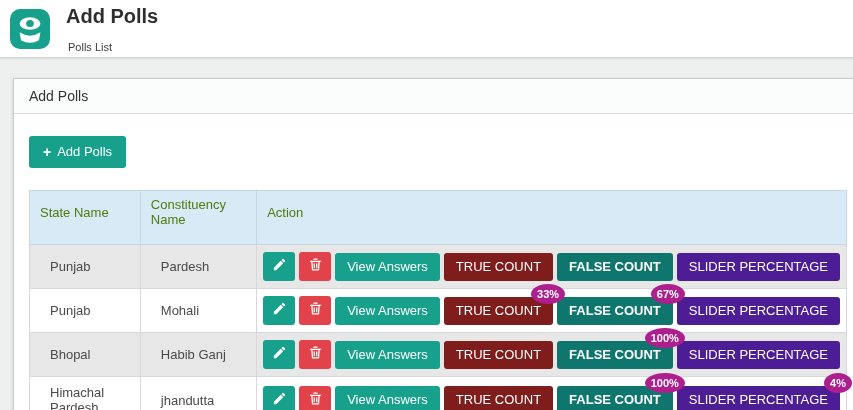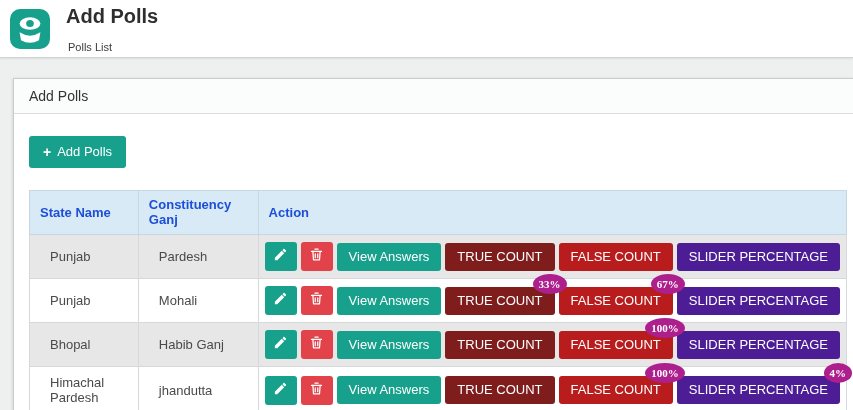--- a/index.html
+++ b/index.html
@@ -37,48 +37,48 @@
   
   .btn{
     display:inline-flex; align-items:center; justify-content:center;
     border:none; border-radius:3px; cursor:pointer;
     font-family:inherit; font-size:13px; color:#fff;
     padding:6px 12px; line-height:16px; white-space:nowrap;
   }
   .btn-teal{ background:#17a08c; }
   .btn-red{ background:#e2434b; }
   .btn-blue{ background:#7f1d1d; }
-  .btn-green{ background:#b91c1c; }
+  .btn-green{ background:#0f766e;font-weight:bold; }
   .btn-gray{ background:#4c1d95; }
   .btn-icon{ width:32px; height:29px; padding:0; }
   .btn-icon svg{ width:15px; height:15px; }
 
   .add-btn{ margin-bottom:22px; padding:8px 14px; font-size:13px; }
   .add-btn .plus{ font-weight:700; margin-right:6px; font-size:14px; }
 
   
   table{ width:100%; border-collapse:collapse; font-size:13px; }
   th,td{ border:1px solid #d6d9db; padding:8px 20px; text-align:left; }
   thead th{
-    background:#d8eaf6; color:#1d4ed8; font-weight:700;
-    border-color:#c6d6e2; padding:6px 10px 7px;
+    background:#d8eaf6; color:#4d7c0f; font-weight:400;
+    border-color:#c6d6e2; padding:6px 10px 17px;
   }
   tbody tr:nth-child(odd) td{ background:#e8e7e7; }
   tbody tr:nth-child(even) td{ background:#fff; }
   td{ color:#4a4a4a; }
   .col-state{ width:170px; }
   .col-const{ width:193px; }
   td.action-cell{ padding:7px 6px; }
   .actions{ display:flex; align-items:center; gap:4px; }
 
   .btn-wrap{ position:relative; display:inline-block; }
   .badge{
     position:absolute; top:-13px; right:-12px; z-index:3;
     background:#ac1f8d; color:#fff; font-size:11px; font-weight:700;
-    padding:4px 6px; border-radius:50%; line-height:12px; white-space:nowrap;font-family:Liberation Serif, serif;
+    padding:4px 6px; border-radius:50%; line-height:12px; white-space:nowrap;
   }
 </style>
 </head>
 <body>
 
 <header class="topbar">
   <span class="app-icon">
     <svg viewBox="0 0 48 48" width="40" height="40">
       <rect x="0" y="0" width="48" height="48" rx="12" fill="#17a08c"></rect>
       <ellipse cx="24" cy="17.5" rx="12.5" ry="7.5" fill="#fff"></ellipse>
@@ -98,21 +98,21 @@
 
     <button class="btn btn-teal add-btn">
       <span class="plus">+</span>
       <span>Add Polls</span>
     </button>
 
     <table>
       <thead>
         <tr>
           <th class="col-state">State Name</th>
-          <th class="col-const">Constituency Ganj</th>
+          <th class="col-const">Constituency Name</th>
           <th>Action</th>
         </tr>
       </thead>
       <tbody id="table-body">
   <tr>
     <td>Punjab</td>
     <td>Pardesh</td>
     <td class="action-cell">
       <div class="actions">
         <button class="btn btn-teal btn-icon" title="">

